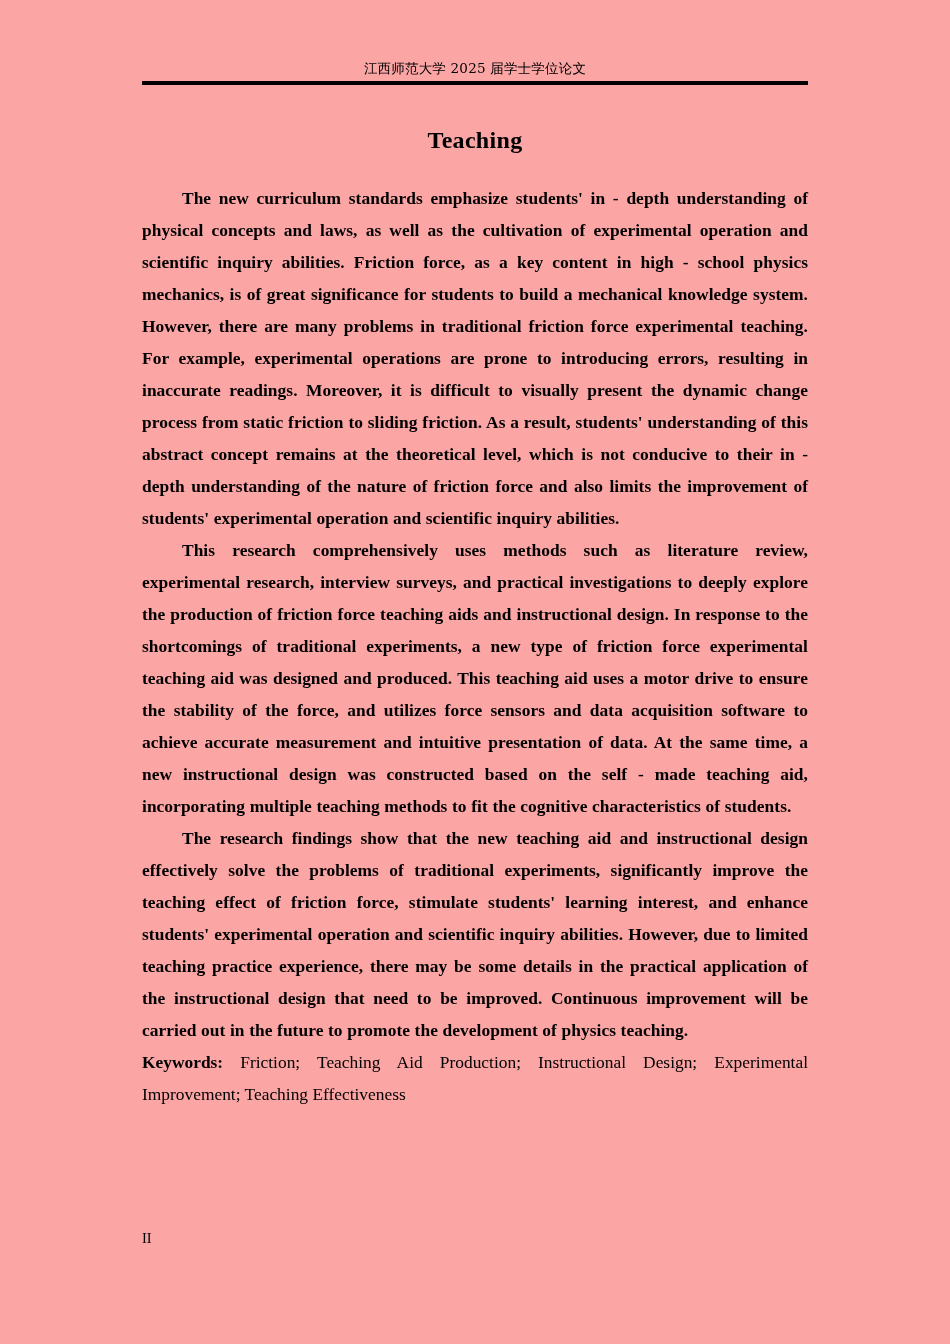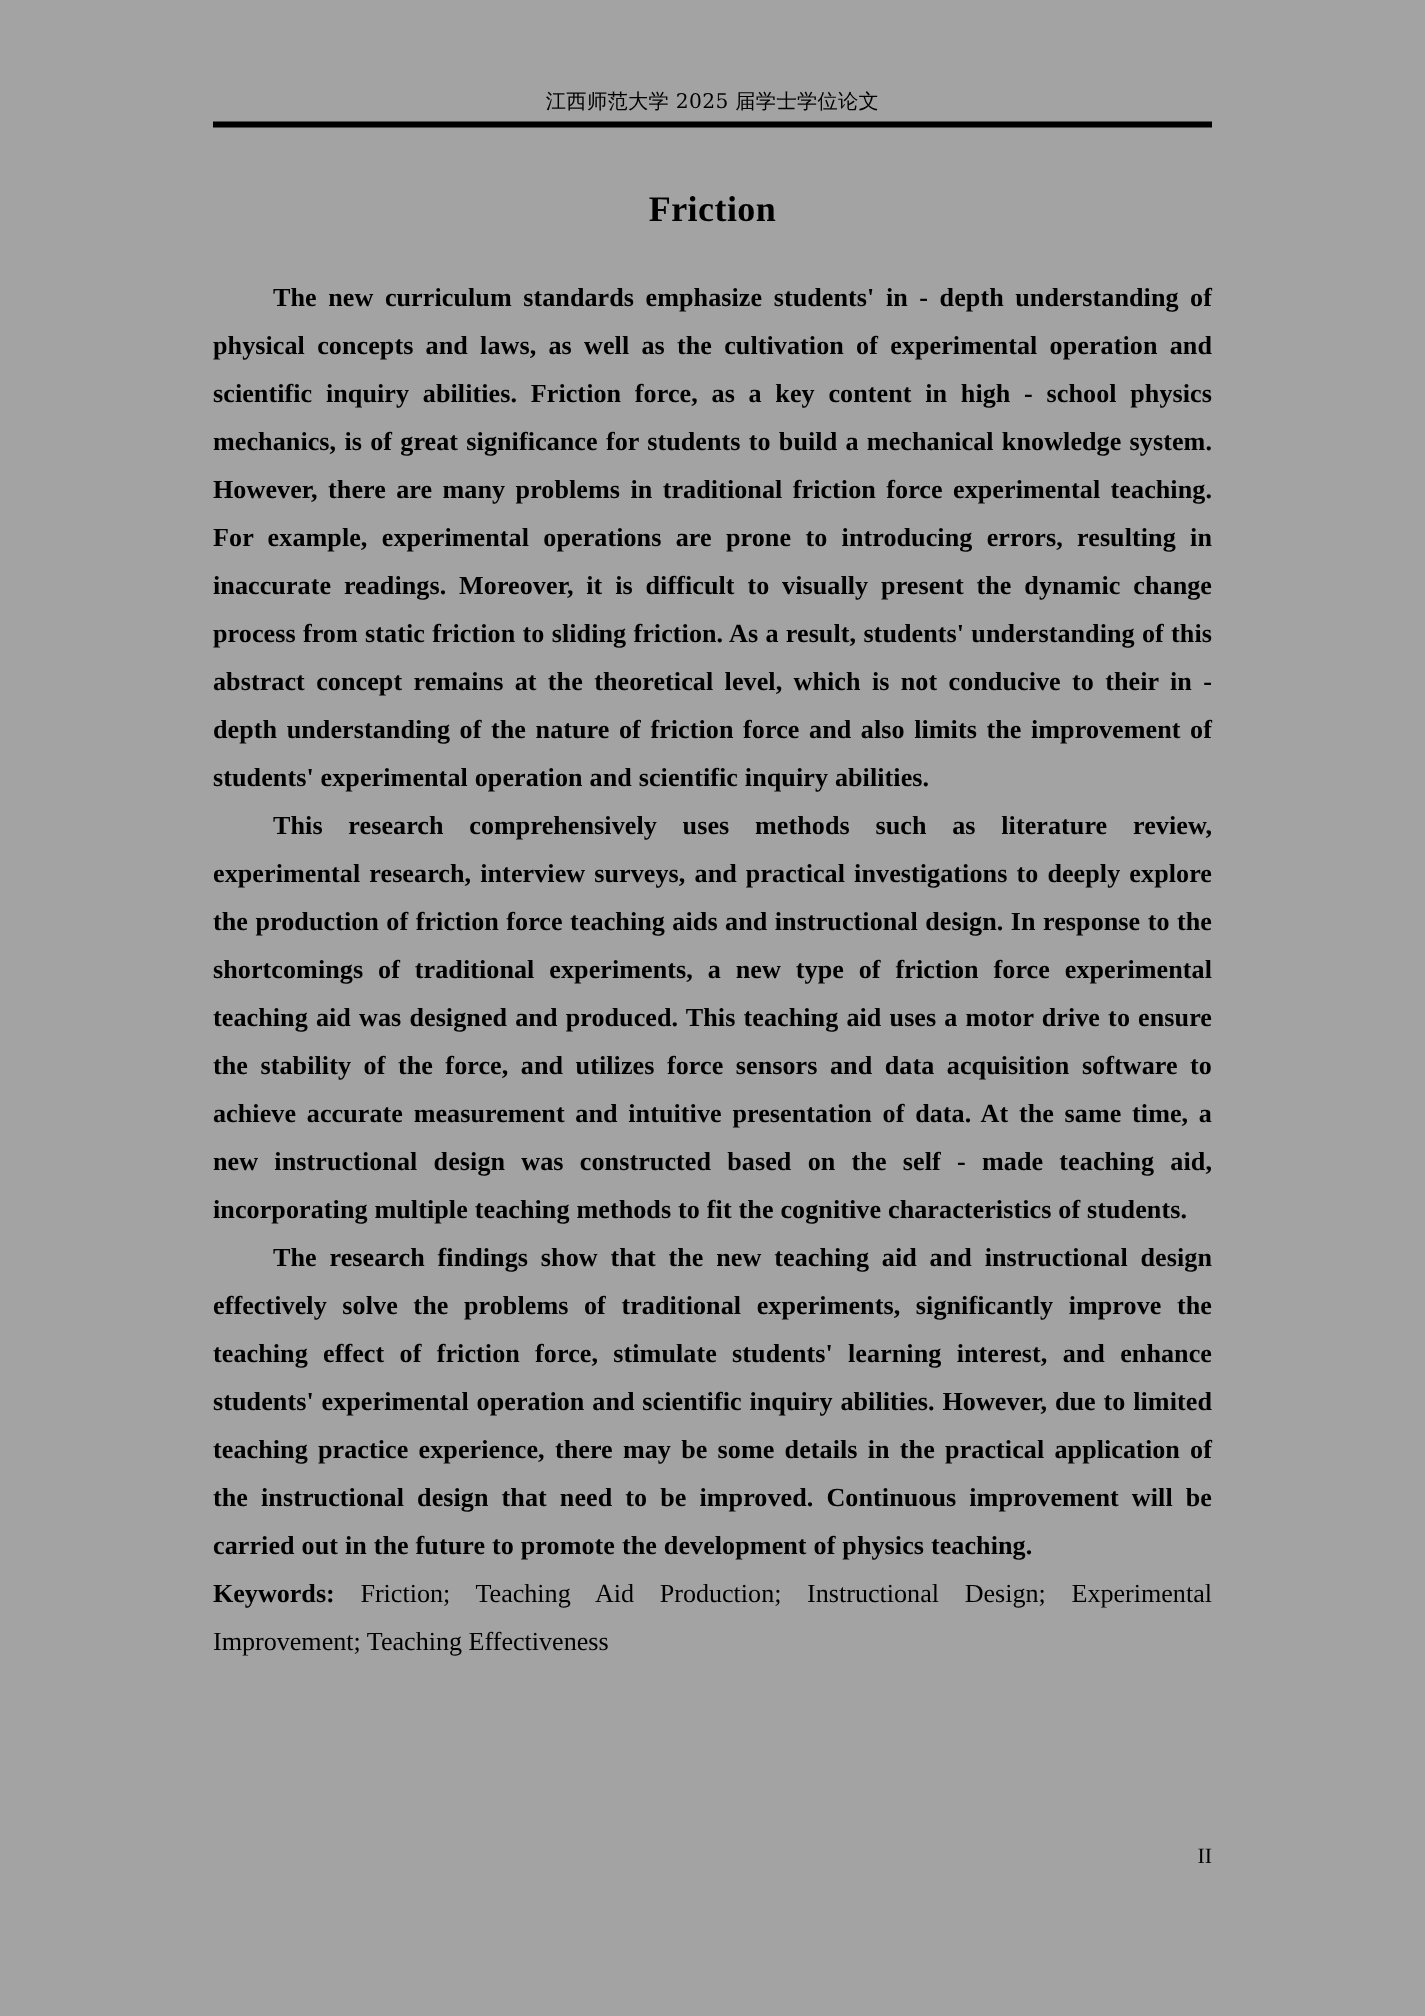--- a/index.html
+++ b/index.html
@@ -15,21 +15,21 @@
     color: #000000;
     overflow: hidden;
   }
 
   .page {
     position: absolute;
     left: 0;
     top: 0;
     width: 950px;
     height: 1344px;
-    background: #a3a3a3;
+    background: #fca5a5;
   }
 
   
   .header-block {
     position: absolute;
     left: 142px;
     top: 58px;
     width: 666px;
   }
   .header-text {
@@ -96,37 +96,37 @@
   .keywords-label {
     font-weight: bold;
   }
 
   
   .footer {
     position: absolute;
     left: 142px;
     top: 1228px;
     width: 666px;
-    text-align: right;
+    text-align: left;
     font-size: 14.5px;
     line-height: 20px;
     font-family: "Liberation Serif", "DejaVu Serif", serif;
   }
 </style>
 </head>
 <body>
 
 <div class="page">
 
   <div class="header-block">
     <div class="header-text">江西师范大学 2025 届学士学位论文</div>
     <div class="header-rule"></div>
   </div>
 
-  <div class="doc-title">Friction</div>
+  <div class="doc-title">Teaching</div>
 
   <div class="body-area">
     <p class="para">The new curriculum standards emphasize students' in - depth understanding of physical concepts and laws, as well as the cultivation of experimental operation and scientific inquiry abilities. Friction force, as a key content in high - school physics mechanics, is of great significance for students to build a mechanical knowledge system. However, there are many problems in traditional friction force experimental teaching. For example, experimental operations are prone to introducing errors, resulting in inaccurate readings. Moreover, it is difficult to visually present the dynamic change process from static friction to sliding friction. As a result, students' understanding of this abstract concept remains at the theoretical level, which is not conducive to their in - depth understanding of the nature of friction force and also limits the improvement of students' experimental operation and scientific inquiry abilities.</p>
     <p class="para">This research comprehensively uses methods such as literature review, experimental research, interview surveys, and practical investigations to deeply explore the production of friction force teaching aids and instructional design. In response to the shortcomings of traditional experiments, a new type of friction force experimental teaching aid was designed and produced. This teaching aid uses a motor drive to ensure the stability of the force, and utilizes force sensors and data acquisition software to achieve accurate measurement and intuitive presentation of data. At the same time, a new instructional design was constructed based on the self - made teaching aid, incorporating multiple teaching methods to fit the cognitive characteristics of students.</p>
     <p class="para">The research findings show that the new teaching aid and instructional design effectively solve the problems of traditional experiments, significantly improve the teaching effect of friction force, stimulate students' learning interest, and enhance students' experimental operation and scientific inquiry abilities. However, due to limited teaching practice experience, there may be some details in the practical application of the instructional design that need to be improved. Continuous improvement will be carried out in the future to promote the development of physics teaching.</p>
 
     <div class="keywords-block">
       <span class="keywords-label">Keywords:</span><span> Friction; Teaching Aid Production; Instructional Design; Experimental Improvement; Teaching Effectiveness</span>
     </div>
   </div>

